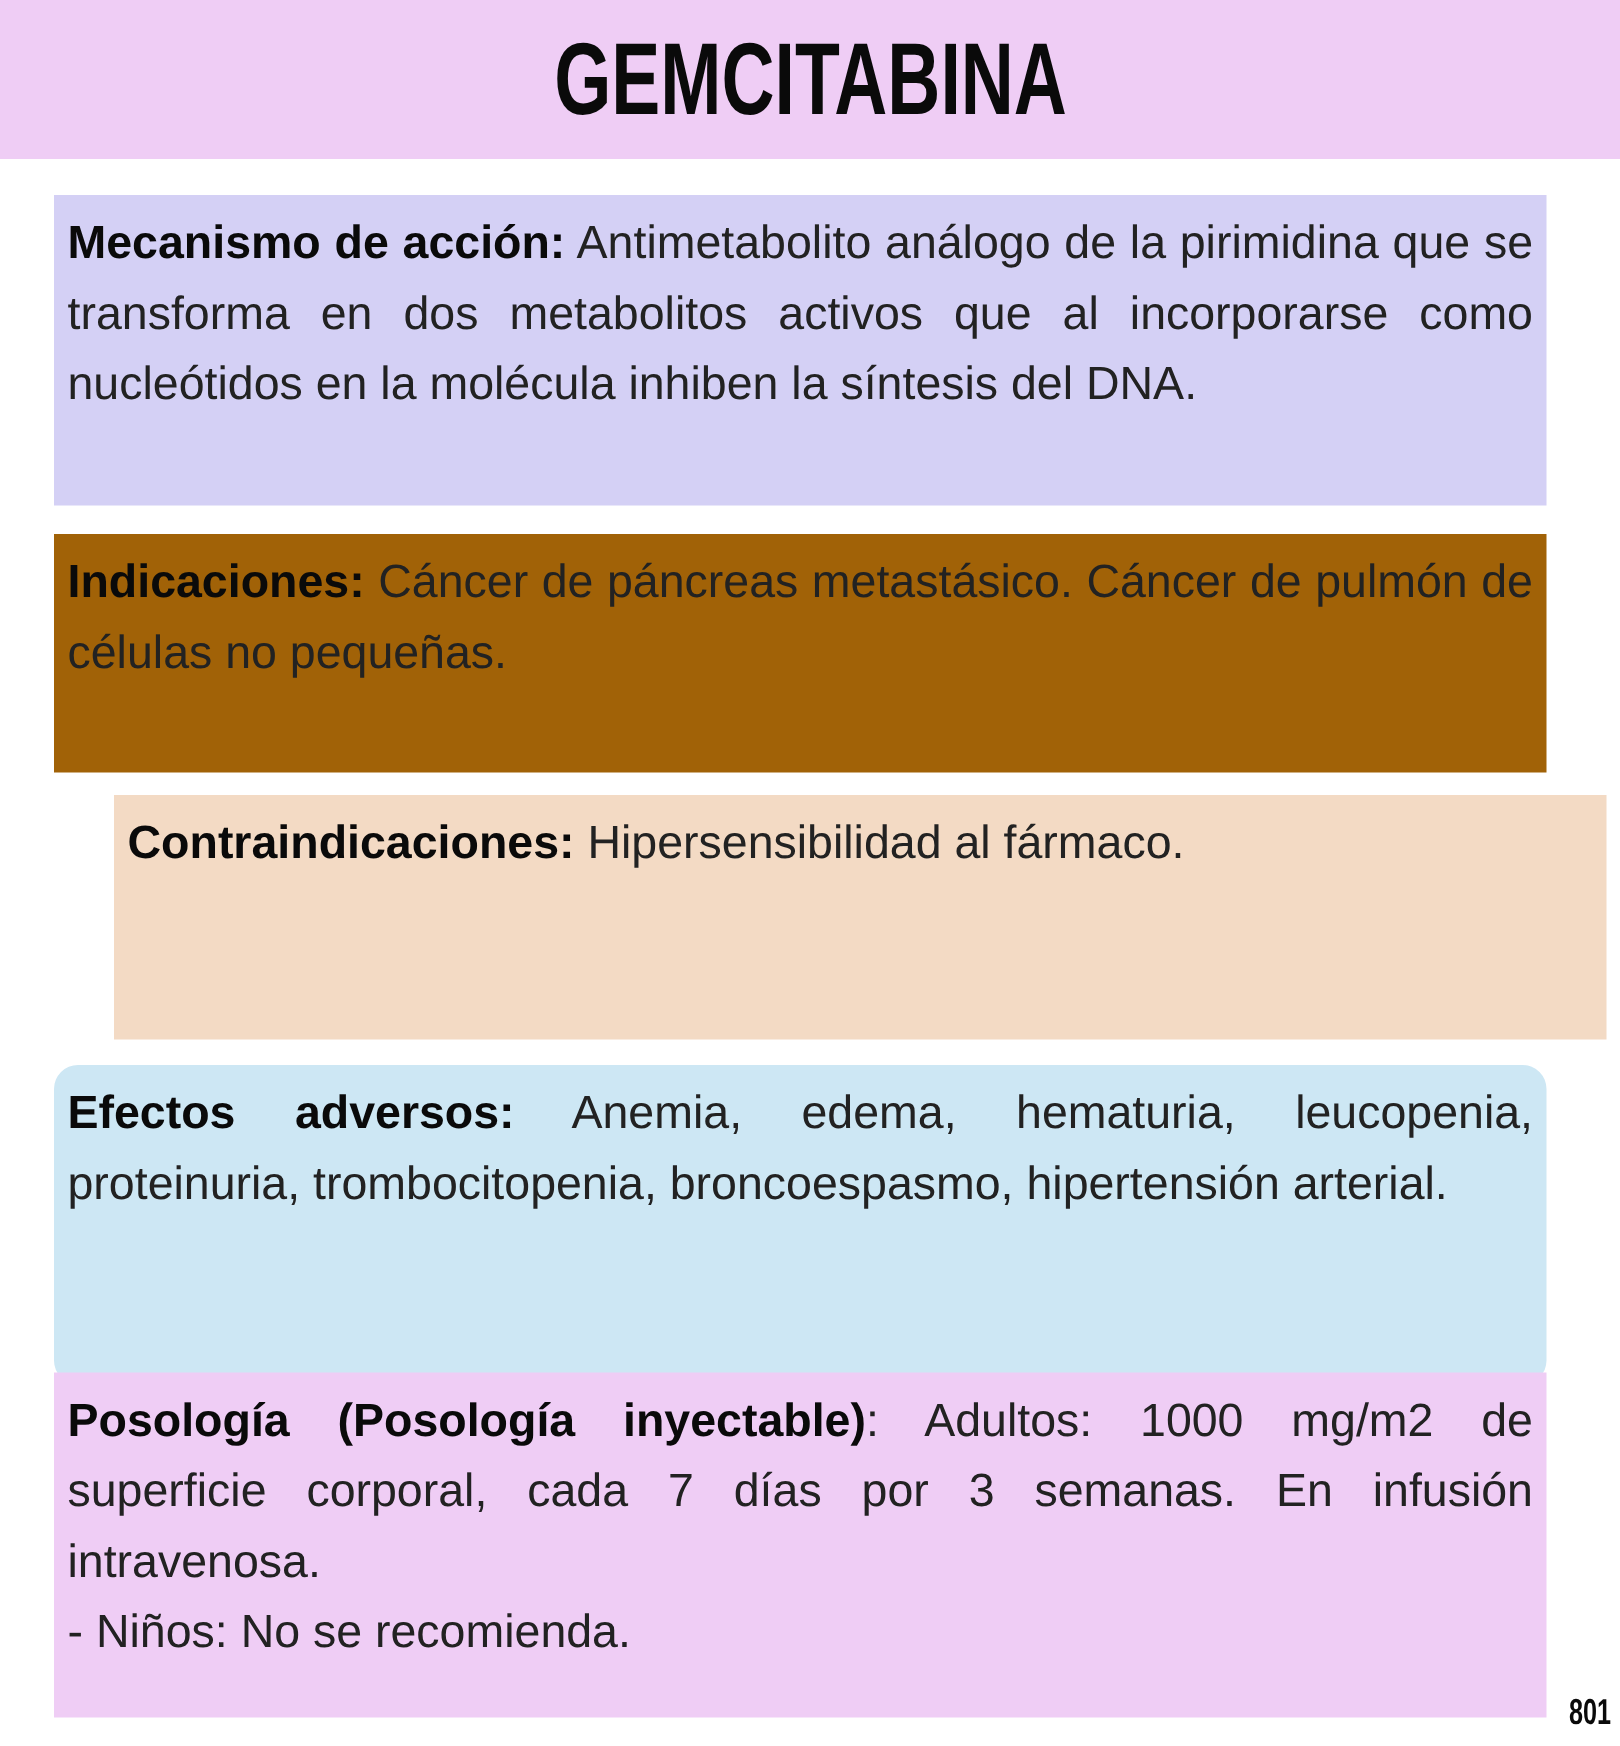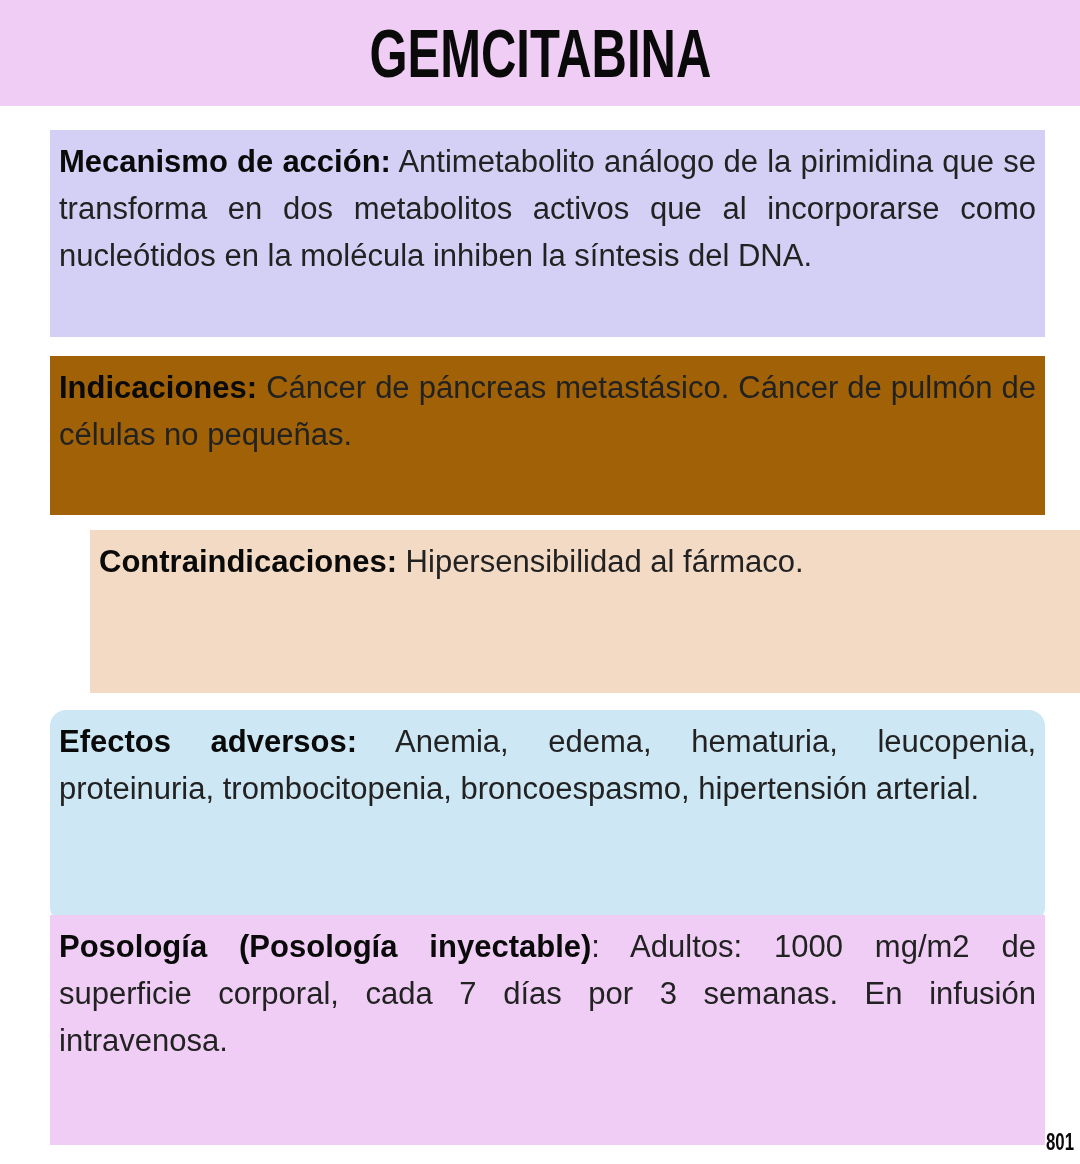--- a/index.html
+++ b/index.html
@@ -1,19 +1,19 @@
 <!DOCTYPE html>
 <html><head>
 <meta charset="utf-8">
 <style>
   html,body{margin:0;padding:0;}
   body{width:1080px;height:1164px;background:#ffffff;position:relative;overflow:hidden;font-family:"Liberation Sans",sans-serif;color:#1a1a1a;}
   .header{position:absolute;left:0;top:0;width:1080px;height:106px;background:#efcdf5;display:flex;align-items:center;justify-content:center;}
   .title{font-family:"Liberation Sans",sans-serif;font-weight:bold;font-size:68px;letter-spacing:0px;color:#0a0a0a;transform:scaleX(0.72);line-height:1;}
-  .box{position:absolute;left:50px;width:995px;box-sizing:border-box;padding:8px 9px 15px 9px;font-size:31px;line-height:47px;text-align:justify;color:#222;}
+  .box{position:absolute;left:36px;width:995px;box-sizing:border-box;padding:8px 9px 15px 9px;font-size:31px;line-height:47px;text-align:justify;color:#222;}
   .box .label{font-weight:bold;color:#0a0a0a;}
   .b1{top:130px;height:207px;background:#d4d0f5;}
   .b2{top:356px;height:159px;background:#a16207;}
   .b3{top:530px;height:163px;background:#f3dac4;margin-left:40px;}
   .b4{top:710px;height:213px;background:#cde7f4;border-radius:16px;}
   .b5{top:915px;height:230px;background:#efcdf5;}
   .txt{display:inline;}
   .line{display:block;text-align:left;}
   .pagenum{position:absolute;right:6px;top:1128px;font-weight:bold;font-size:24px;color:#0a0a0a;transform:scaleX(0.7);transform-origin:right;}
 </style>
@@ -35,15 +35,16 @@
 <div class="box b3">
   <span class="label">Contraindicaciones:</span><span class="txt"> Hipersensibilidad al fármaco.</span>
 </div>
 
 <div class="box b4">
   <span class="label">Efectos adversos:</span><span class="txt"> Anemia, edema, hematuria, leucopenia, proteinuria, trombocitopenia, broncoespasmo, hipertensión arterial.</span>
 </div>
 
 <div class="box b5">
   <span class="label">Posología (Posología inyectable)</span><span class="txt">:  Adultos: 1000 mg/m2 de superficie corporal, cada 7 días por 3 semanas. En infusión intravenosa.</span>
+  <span class="line">- Niños: No se recomienda.</span>
 </div>
 
 <div class="pagenum">801</div>
 
 </body></html>

